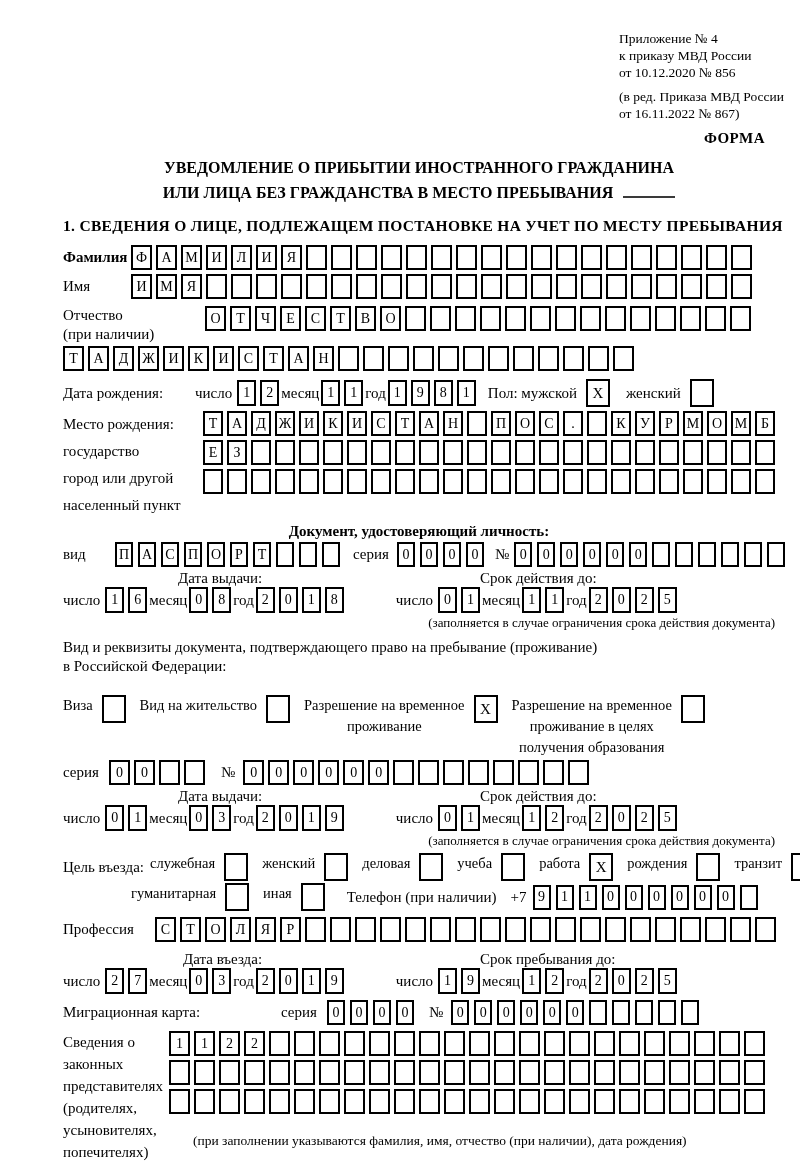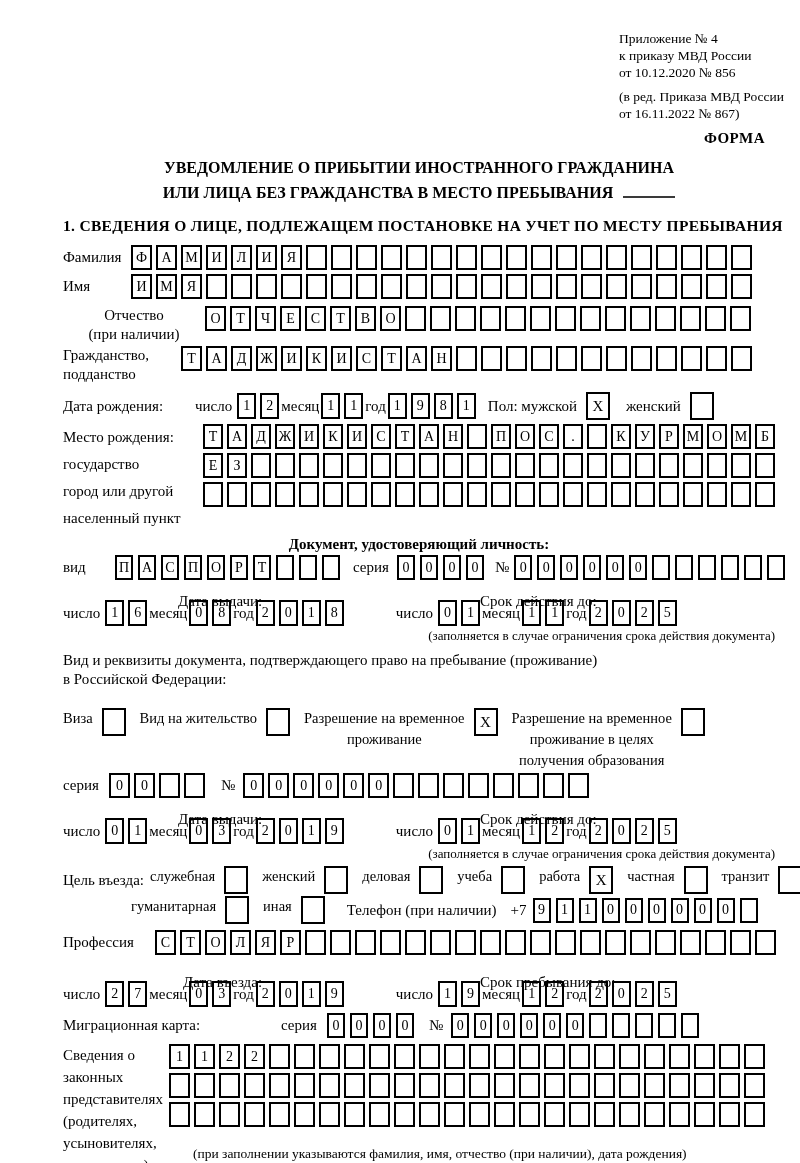--- a/index.html
+++ b/index.html
@@ -22,21 +22,21 @@
   border:2px solid #000;margin-right:4px;font-size:14px;overflow:hidden}
 .c24 .cell{width:20px}
 .tight .cell{width:18px;margin-right:5px}
 .dcells .cell{width:19px;height:26px;margin:0 2px}
 .chk{flex:none;display:inline-flex;align-items:center;justify-content:center;width:24px;height:28px;
   border:2px solid #000;font-size:15px;margin-left:9px}
 .fcenter{font-weight:bold;text-align:center;font-size:15px}
 .fcaption{font-size:13px;text-align:right;white-space:nowrap}
 .fpara{font-size:15px;white-space:nowrap}
 .heads{position:relative;height:18px;font-size:15px}
-.heads span{position:absolute;top:11px;white-space:nowrap}
+.heads span{position:absolute;top:1px;white-space:nowrap}
 .mrow{display:flex;align-items:flex-start}
 .mcells .cellline{display:flex;margin-bottom:4px}
 .stack{display:inline-block;text-align:center;line-height:21px;white-space:nowrap}
 .opt{display:inline-flex;align-items:flex-start;margin-right:14px}
 .checkrow{font-size:14.5px}
 .checkrow .flbl{font-size:15px}
 </style>
 </head>
 <body>
 
@@ -47,21 +47,21 @@
     <div>от 10.12.2020 № 856</div>
     <div class="grp2">(в ред. Приказа МВД России</div>
     <div>от 16.11.2022 № 867)</div>
   </div>
   <div class="forma">ФОРМА</div>
   <div class="title t1">УВЕДОМЛЕНИЕ О ПРИБЫТИИ ИНОСТРАННОГО ГРАЖДАНИНА</div>
   <div class="title"><span>ИЛИ ЛИЦА БЕЗ ГРАЖДАНСТВА В МЕСТО ПРЕБЫВАНИЯ</span><span class="blank"></span></div>
   <div class="sec">1. СВЕДЕНИЯ О ЛИЦЕ, ПОДЛЕЖАЩЕМ ПОСТАНОВКЕ НА УЧЕТ ПО МЕСТУ ПРЕБЫВАНИЯ</div>
   <div id="form-body">
       <div class="frow" style="margin-top: 10px;">
-        <span class="flbl" style="width: 68px;">Фамилия</span>
+        <span class="flbl" style="width: 68px; font-weight: bold;">Фамилия</span>
         <span class="cellline">
           <span class="cell">Ф</span>
           <span class="cell">А</span>
           <span class="cell">М</span>
           <span class="cell">И</span>
           <span class="cell">Л</span>
           <span class="cell">И</span>
           <span class="cell">Я</span>
           <span class="cell"></span>
           <span class="cell"></span>
@@ -107,21 +107,21 @@
           <span class="cell"></span>
           <span class="cell"></span>
           <span class="cell"></span>
           <span class="cell"></span>
           <span class="cell"></span>
           <span class="cell"></span>
           <span class="cell"></span>
         </span>
       </div>
       <div class="frow top" style="margin-top: 7px;">
-        <span class="flbl" style="width: 142px; line-height: 19px; text-align: center;">
+        <span class="flbl" style="width: 142px; line-height: 19px;">
           <div>Отчество</div>
           <div>(при наличии)</div>
         </span>
         <span class="cellline">
           <span class="cell">О</span>
           <span class="cell">Т</span>
           <span class="cell">Ч</span>
           <span class="cell">Е</span>
           <span class="cell">С</span>
           <span class="cell">Т</span>
@@ -137,24 +137,20 @@
           <span class="cell"></span>
           <span class="cell"></span>
           <span class="cell"></span>
           <span class="cell"></span>
           <span class="cell"></span>
           <span class="cell"></span>
           <span class="cell"></span>
         </span>
       </div>
       <div class="frow top" style="margin-top: 2px;">
-        <span class="flbl" style="width: 118px; line-height: 19px;">
-          <div>Гражданство,</div>
-          <div>подданство</div>
-        </span>
         <span class="cellline">
           <span class="cell">Т</span>
           <span class="cell">А</span>
           <span class="cell">Д</span>
           <span class="cell">Ж</span>
           <span class="cell">И</span>
           <span class="cell">К</span>
           <span class="cell">И</span>
           <span class="cell">С</span>
           <span class="cell">Т</span>
@@ -492,21 +488,21 @@
           <span class="chk"></span>
         </span>
         <span class="opt">
           <span class="stack">
             <div>работа</div>
           </span>
           <span class="chk">X</span>
         </span>
         <span class="opt">
           <span class="stack">
-            <div>частная</div>
+            <div>рождения</div>
           </span>
           <span class="chk"></span>
         </span>
         <span class="opt">
           <span class="stack">
             <div>транзит</div>
           </span>
           <span class="chk"></span>
         </span>
       </div>

